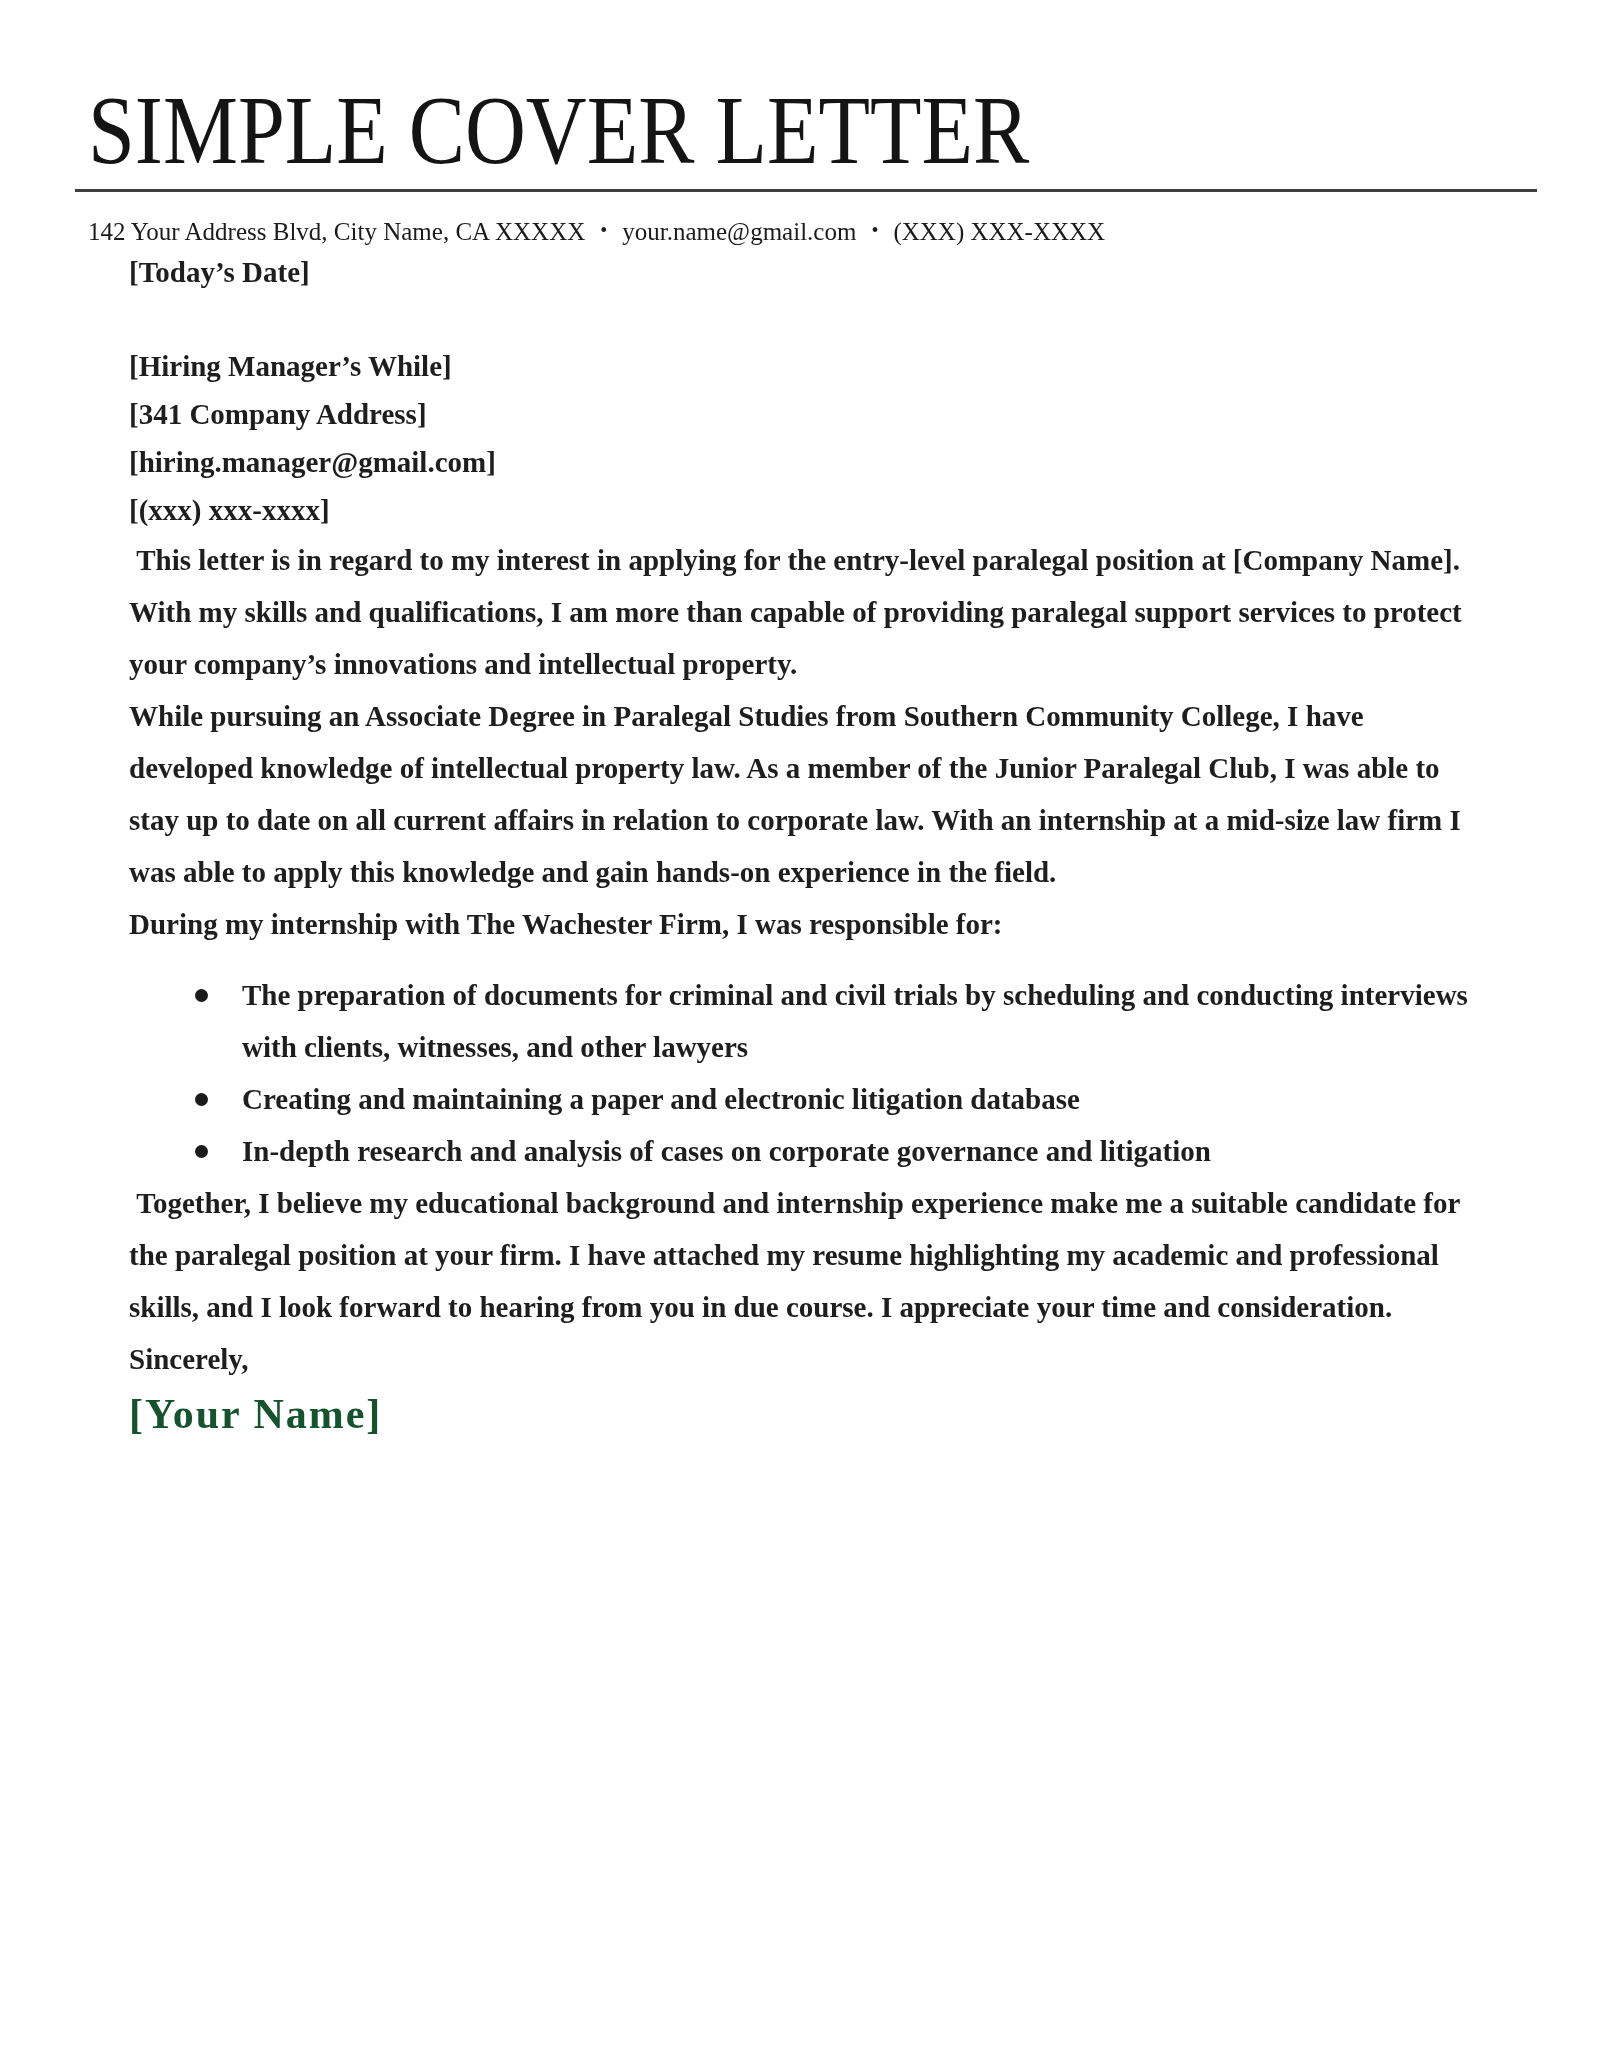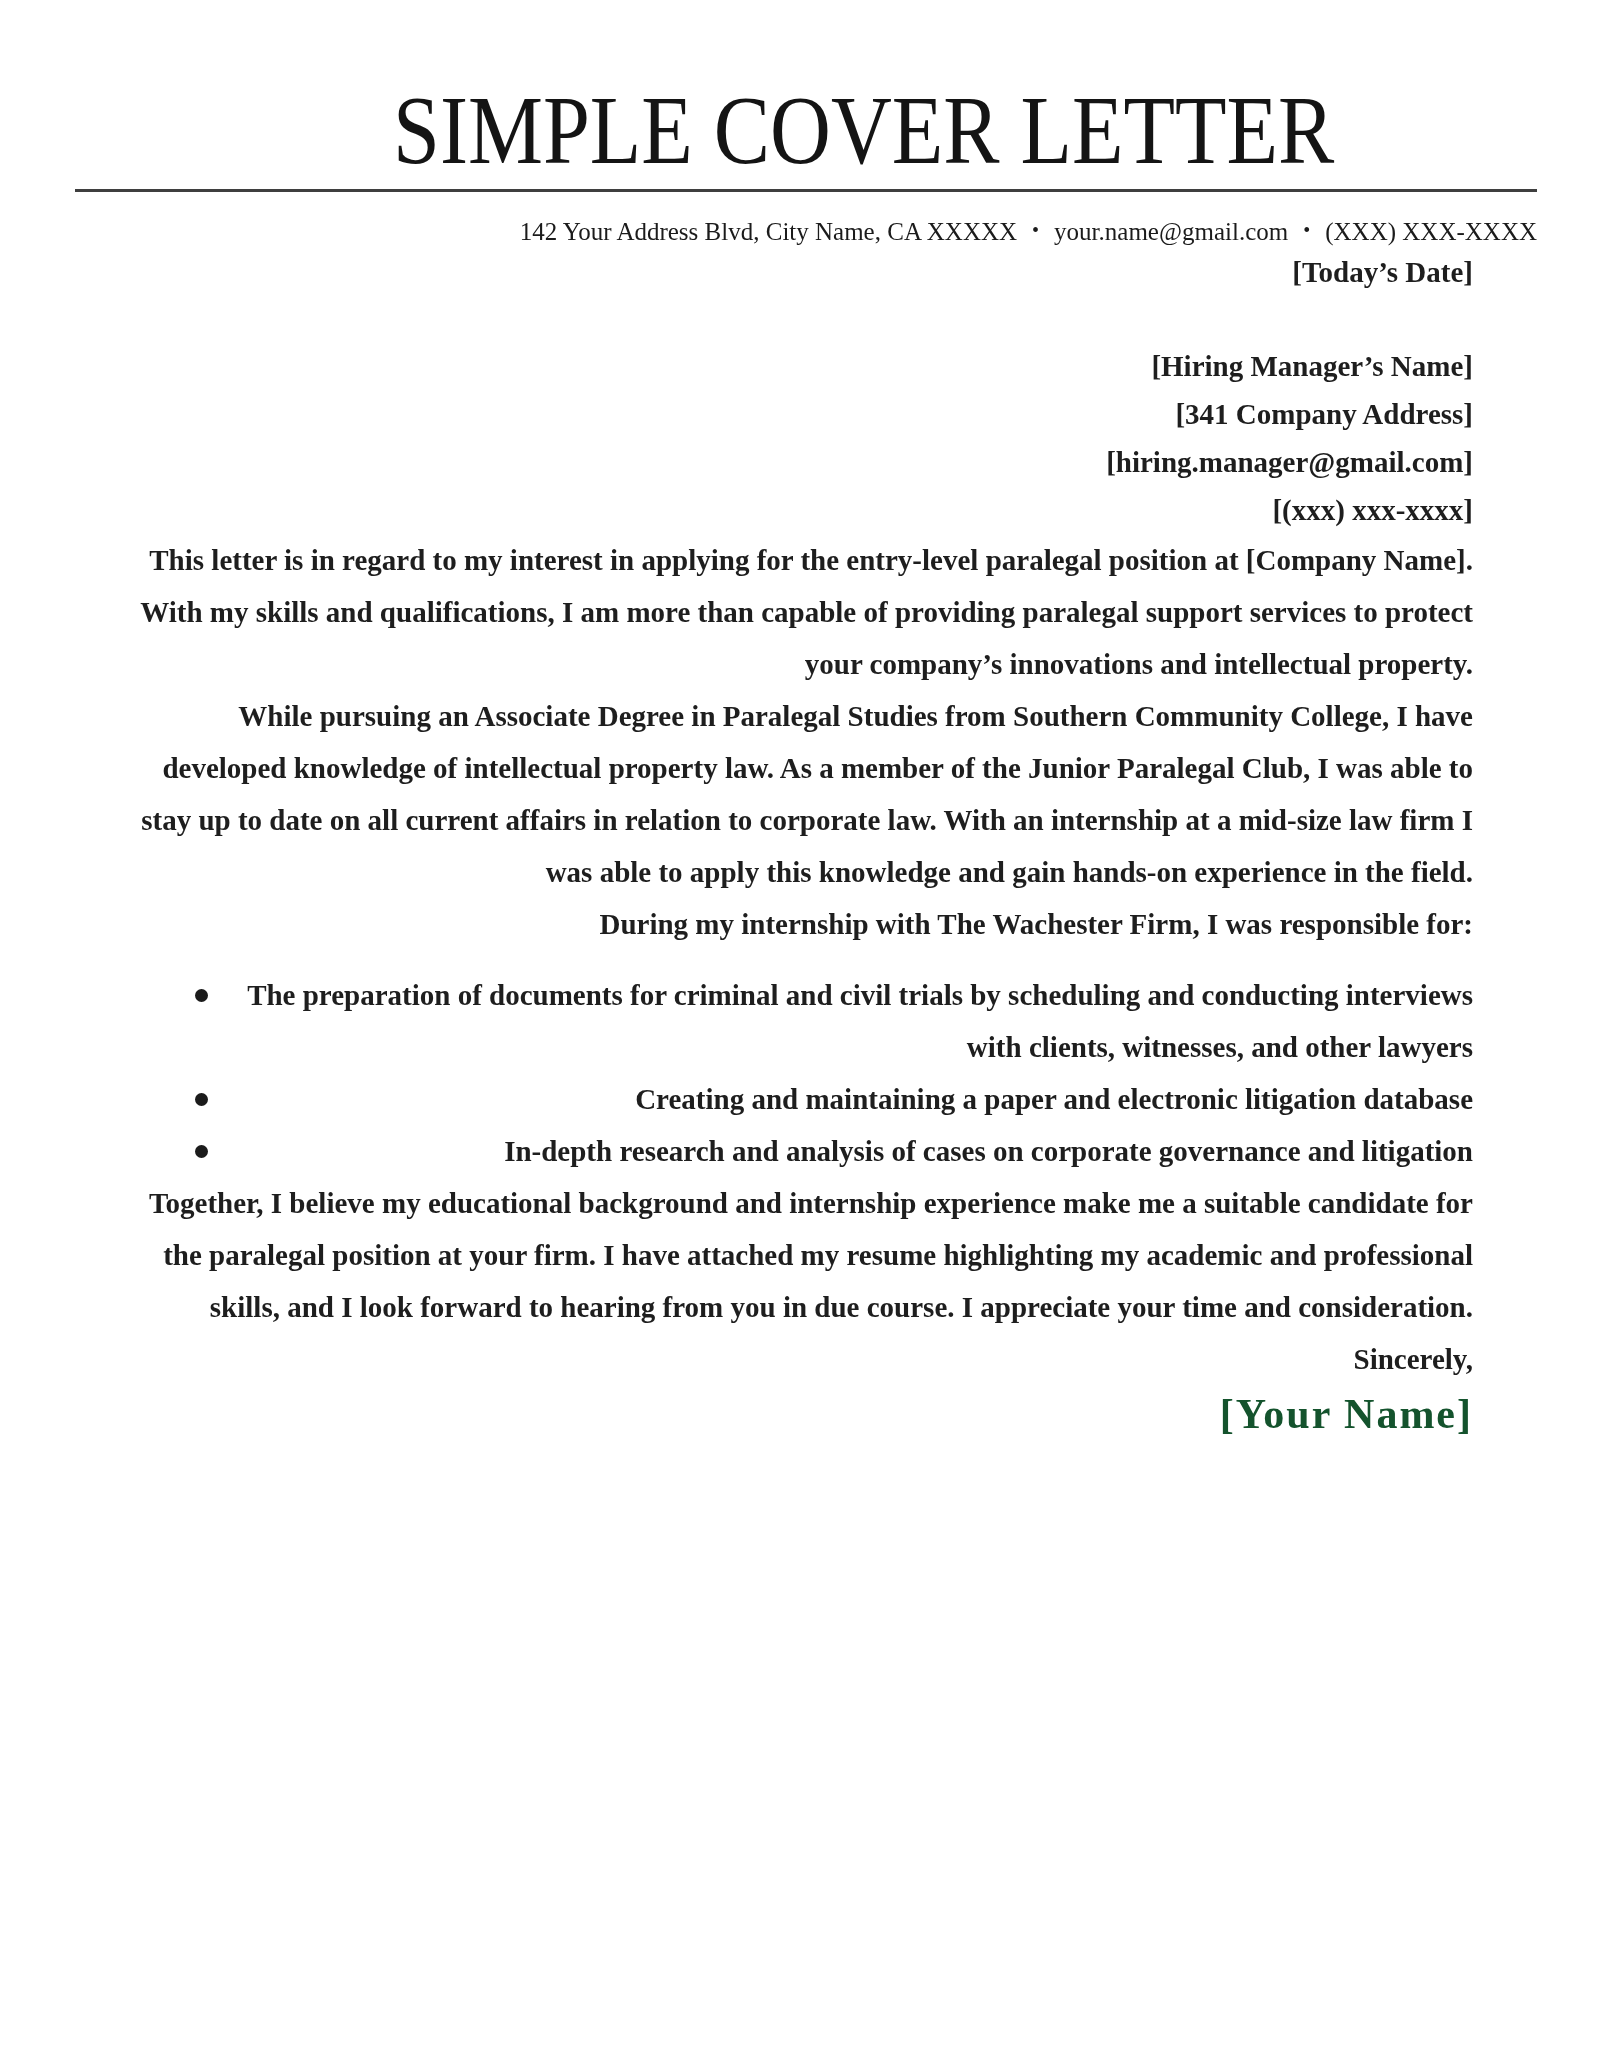--- a/index.html
+++ b/index.html
@@ -6,21 +6,20 @@
   .page {
     position:relative;
     width:1600px; height:2071px;
     box-sizing:border-box;
     margin:0 auto;
     padding:50px 63px 0 75px;
     background:#ffffff;
     color:#1f1f1f;
     font-family:"Liberation Serif","DejaVu Serif",serif;
     overflow:hidden;
-    text-align:right;
   }
   
   .title {
     margin:30px 0 0 13px;
     font-size:98px;
     font-weight:400;
     line-height:1.04;
     letter-spacing:0;
     color:#141414;
     white-space:nowrap;
@@ -97,21 +96,21 @@
     <div class="contact">
       <span>142 Your Address Blvd, City Name, CA XXXXX</span><span class="sep">•</span><span>your.name@gmail.com</span><span class="sep">•</span><span>(XXX) XXX-XXXX</span>
     </div>
   </header>
 
   <main class="body">
 
     <p class="date">[Today’s Date]</p>
 
     <div class="recipient">
-      <div>[Hiring Manager’s Name]</div>
+      <div>[Hiring Manager’s While]</div>
       <div>[341 Company Address]</div>
       <div>[hiring.manager@gmail.com]</div>
       <div>[(xxx) xxx-xxxx]</div>
     </div>
 
 
     <p class="para"> This letter is in regard to my interest in applying for the entry-level paralegal position at [Company Name]. With my skills and qualifications, I am more than capable of providing paralegal support services to protect your company’s innovations and intellectual property.</p>
 
     <p class="para">While pursuing an Associate Degree in Paralegal Studies from Southern Community College, I have developed knowledge of intellectual property law. As a member of the Junior Paralegal Club, I was able to stay up to date on all current affairs in relation to corporate law. With an internship at a mid-size law firm I was able to apply this knowledge and gain hands-on experience in the field.</p>
 

